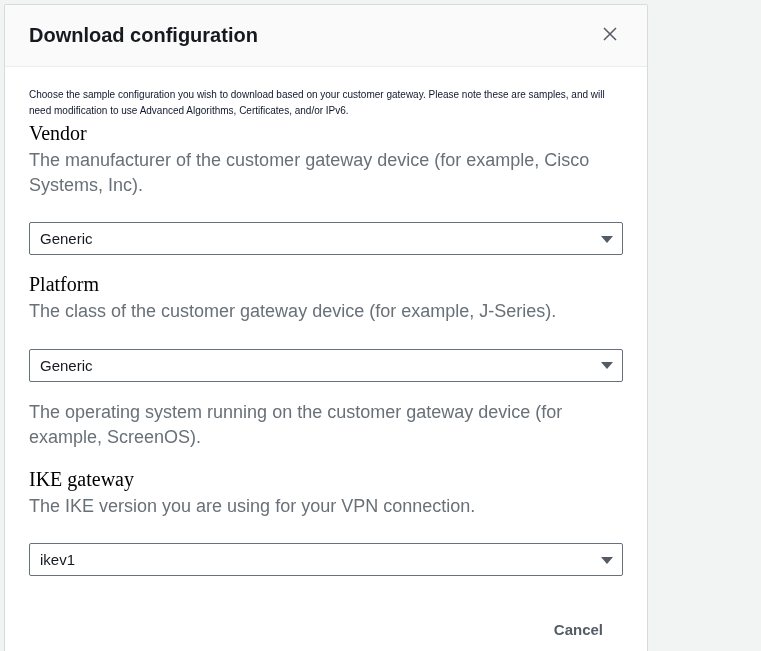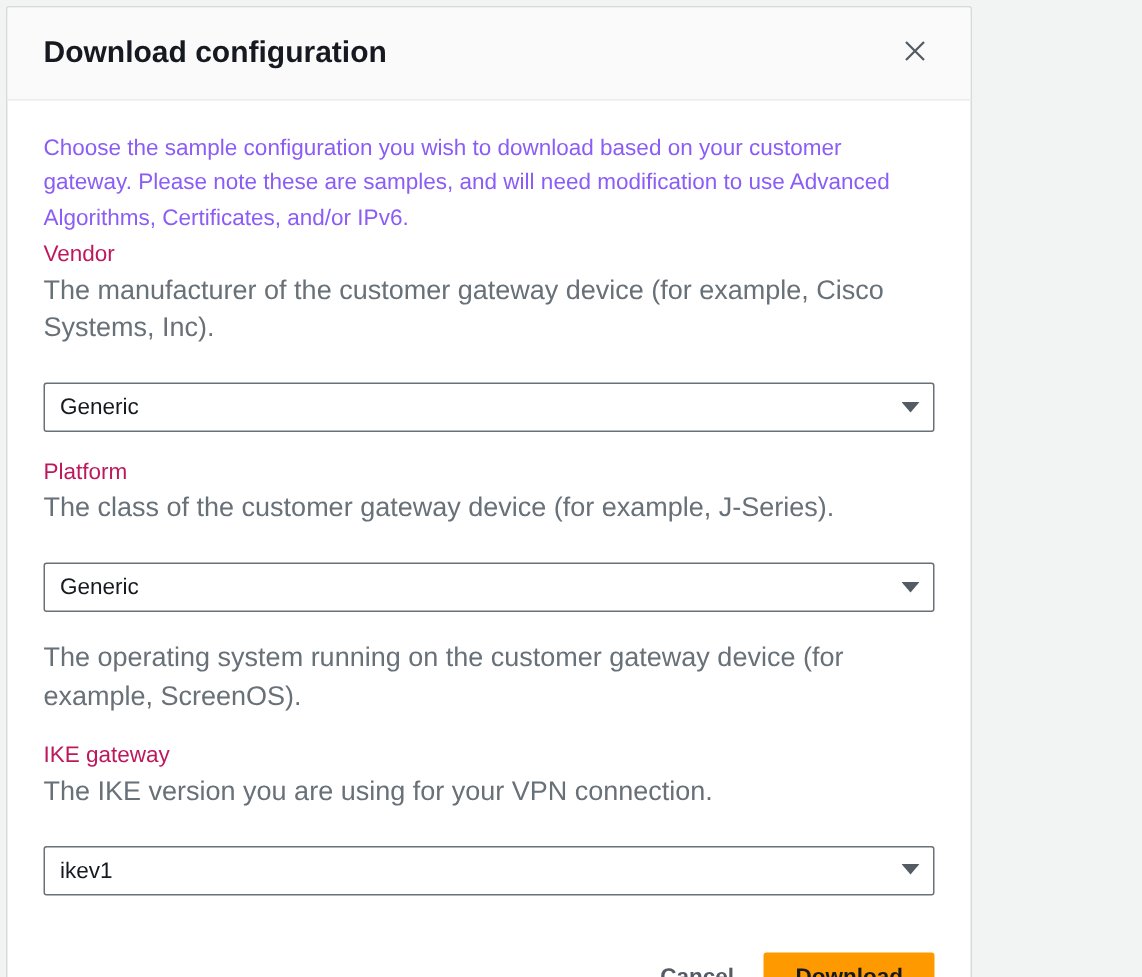--- a/index.html
+++ b/index.html
@@ -45,35 +45,36 @@
     .close-btn svg {
       width: 18px;
       height: 18px;
       stroke: #545b64;
       stroke-width: 2;
     }
     .modal-body {
       padding: 20px 24px 24px 24px;
     }
     .intro-text {
-      font-size: 15px;
+      font-size: 10px;
       line-height: 1.55;
-      color: #8b5cf6;
+      color: #0f172a;
       margin-bottom: 4px;
     }
     .field {
       margin-bottom: 18px;
     }
     .field:first-of-type {
       margin-top: 0px;
     }
     .field-label {
-      font-size: 15px;
-      color: #be185d;
+      font-size: 20px;
+      color: #000000;
       display: block;
+      font-family: Liberation Serif, serif;
     }
     .field-help {
       font-size: 18px;
       color: #687078;
       margin-top: 3px;
       margin-bottom: 6px;
       line-height: 1.4;
     }
     .select-wrap {
       position: relative;
@@ -197,16 +198,15 @@
           <svg viewBox="0 0 12 8">
               <path d="M0 0 L6 7 L12 0 Z"></path>
             </svg>
         </span>
       </div>
     </div>
   </div>
 
   <div class="modal-footer">
     <button class="btn btn-cancel">Cancel</button>
-    <button class="btn btn-primary">Download</button>
   </div>
 
 </div>
 
 </body></html>

